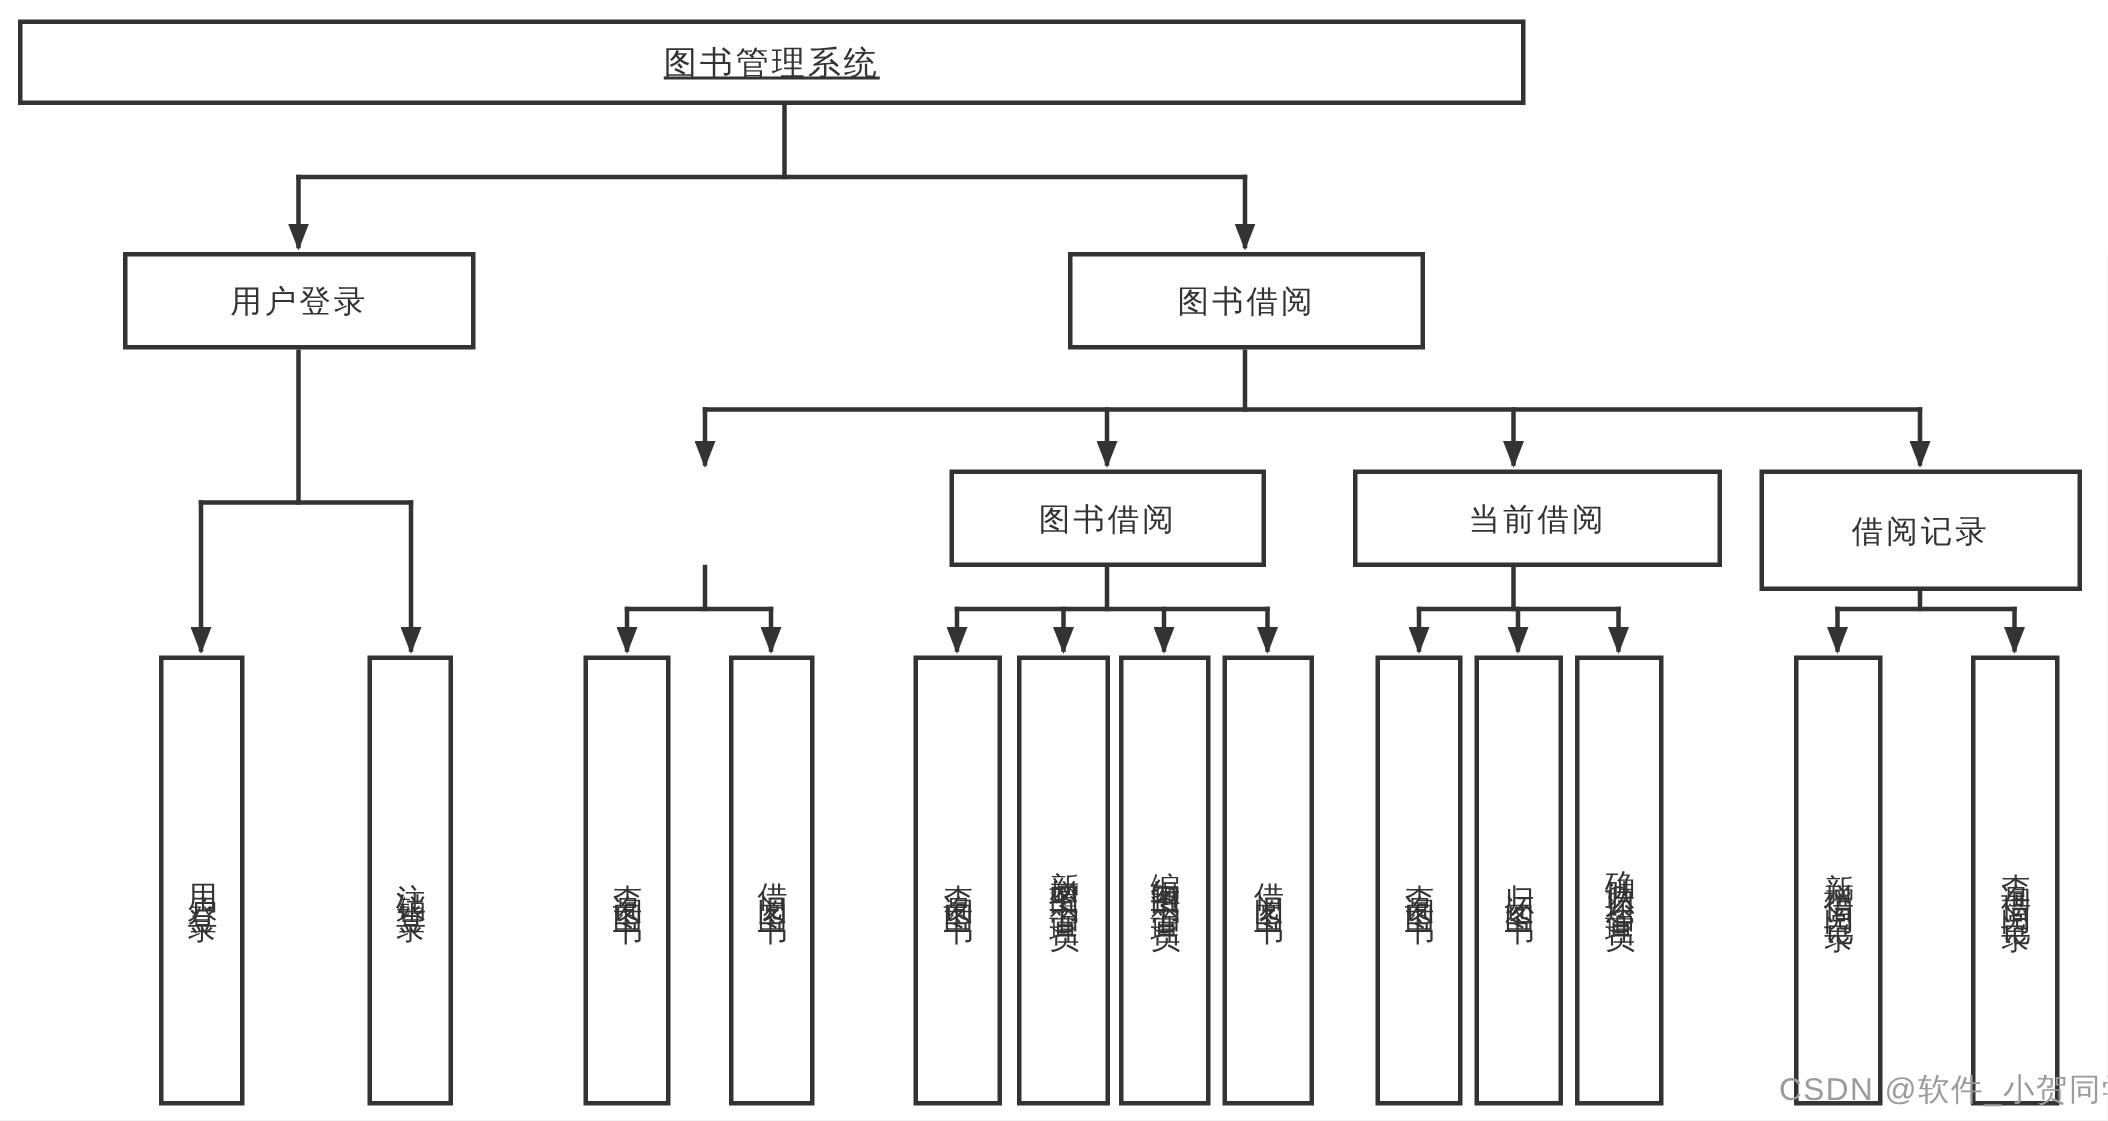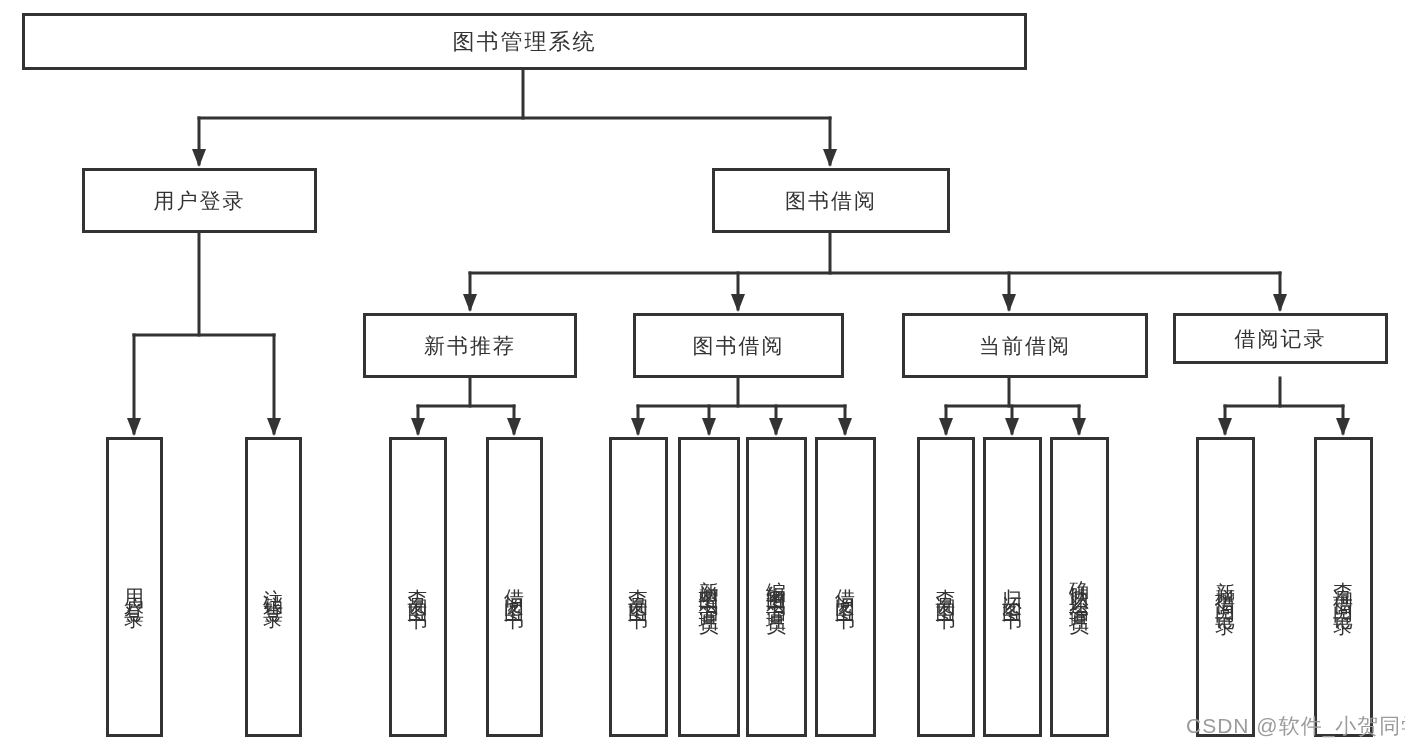--- a/index.html
+++ b/index.html
@@ -76,29 +76,28 @@
     <line x1="946" y1="406" x2="946" y2="433" marker-end="url(#arr)"></line>
     <line x1="1012" y1="406" x2="1012" y2="433" marker-end="url(#arr)"></line>
     <line x1="1079" y1="406" x2="1079" y2="433" marker-end="url(#arr)"></line>
 
     <line x1="1280" y1="378" x2="1280" y2="406"></line>
     <line x1="1225" y1="406" x2="1343" y2="406"></line>
     <line x1="1225" y1="406" x2="1225" y2="433" marker-end="url(#arr)"></line>
     <line x1="1343" y1="406" x2="1343" y2="433" marker-end="url(#arr)"></line>
   </svg>
 
-  <div class="box" style="left:22px; top:13px; width:1005px; height:57px; font-size:22px;">图书管理系统</div>
+  <div class="box" style="left:12px; top:13px; width:1005px; height:57px; font-size:22px;text-decoration:underline;">图书管理系统</div>
 
   <div class="box" style="left:82px; top:168px; width:235px; height:65px;">用户登录</div>
   <div class="box" style="left:712px; top:168px; width:238px; height:65px;">图书借阅</div>
 
-  <div class="box" style="left:363px; top:313px; width:214px; height:65px;">新书推荐</div>
   <div class="box" style="left:633px; top:313px; width:211px; height:65px;text-align:center;">图书借阅</div>
   <div class="box" style="left:902px; top:313px; width:246px; height:65px;">当前借阅</div>
-  <div class="box" style="left:1173px; top:313px; width:215px; height:51px;">借阅记录</div>
+  <div class="box" style="left:1173px; top:313px; width:215px; height:81px;">借阅记录</div>
 
   <div class="vbox" style="left:106px; top:437px; width:57px; height:300px;">用户登录</div>
   <div class="vbox" style="left:245px; top:437px; width:57px; height:300px;">注销登录</div>
 
   <div class="vbox" style="left:389px; top:437px; width:58px; height:300px;">查询图书</div>
   <div class="vbox" style="left:486px; top:437px; width:57px; height:300px;">借阅图书</div>
 
   <div class="vbox" style="left:609px; top:437px; width:59px; height:300px;">查询图书</div>
   <div class="vbox" style="left:678px; top:437px; width:62px; height:300px; letter-spacing:5px;">新增图书（管理员）</div>
   <div class="vbox" style="left:746px; top:437px; width:61px; height:300px; letter-spacing:5px;">编辑图书（管理员）</div>

